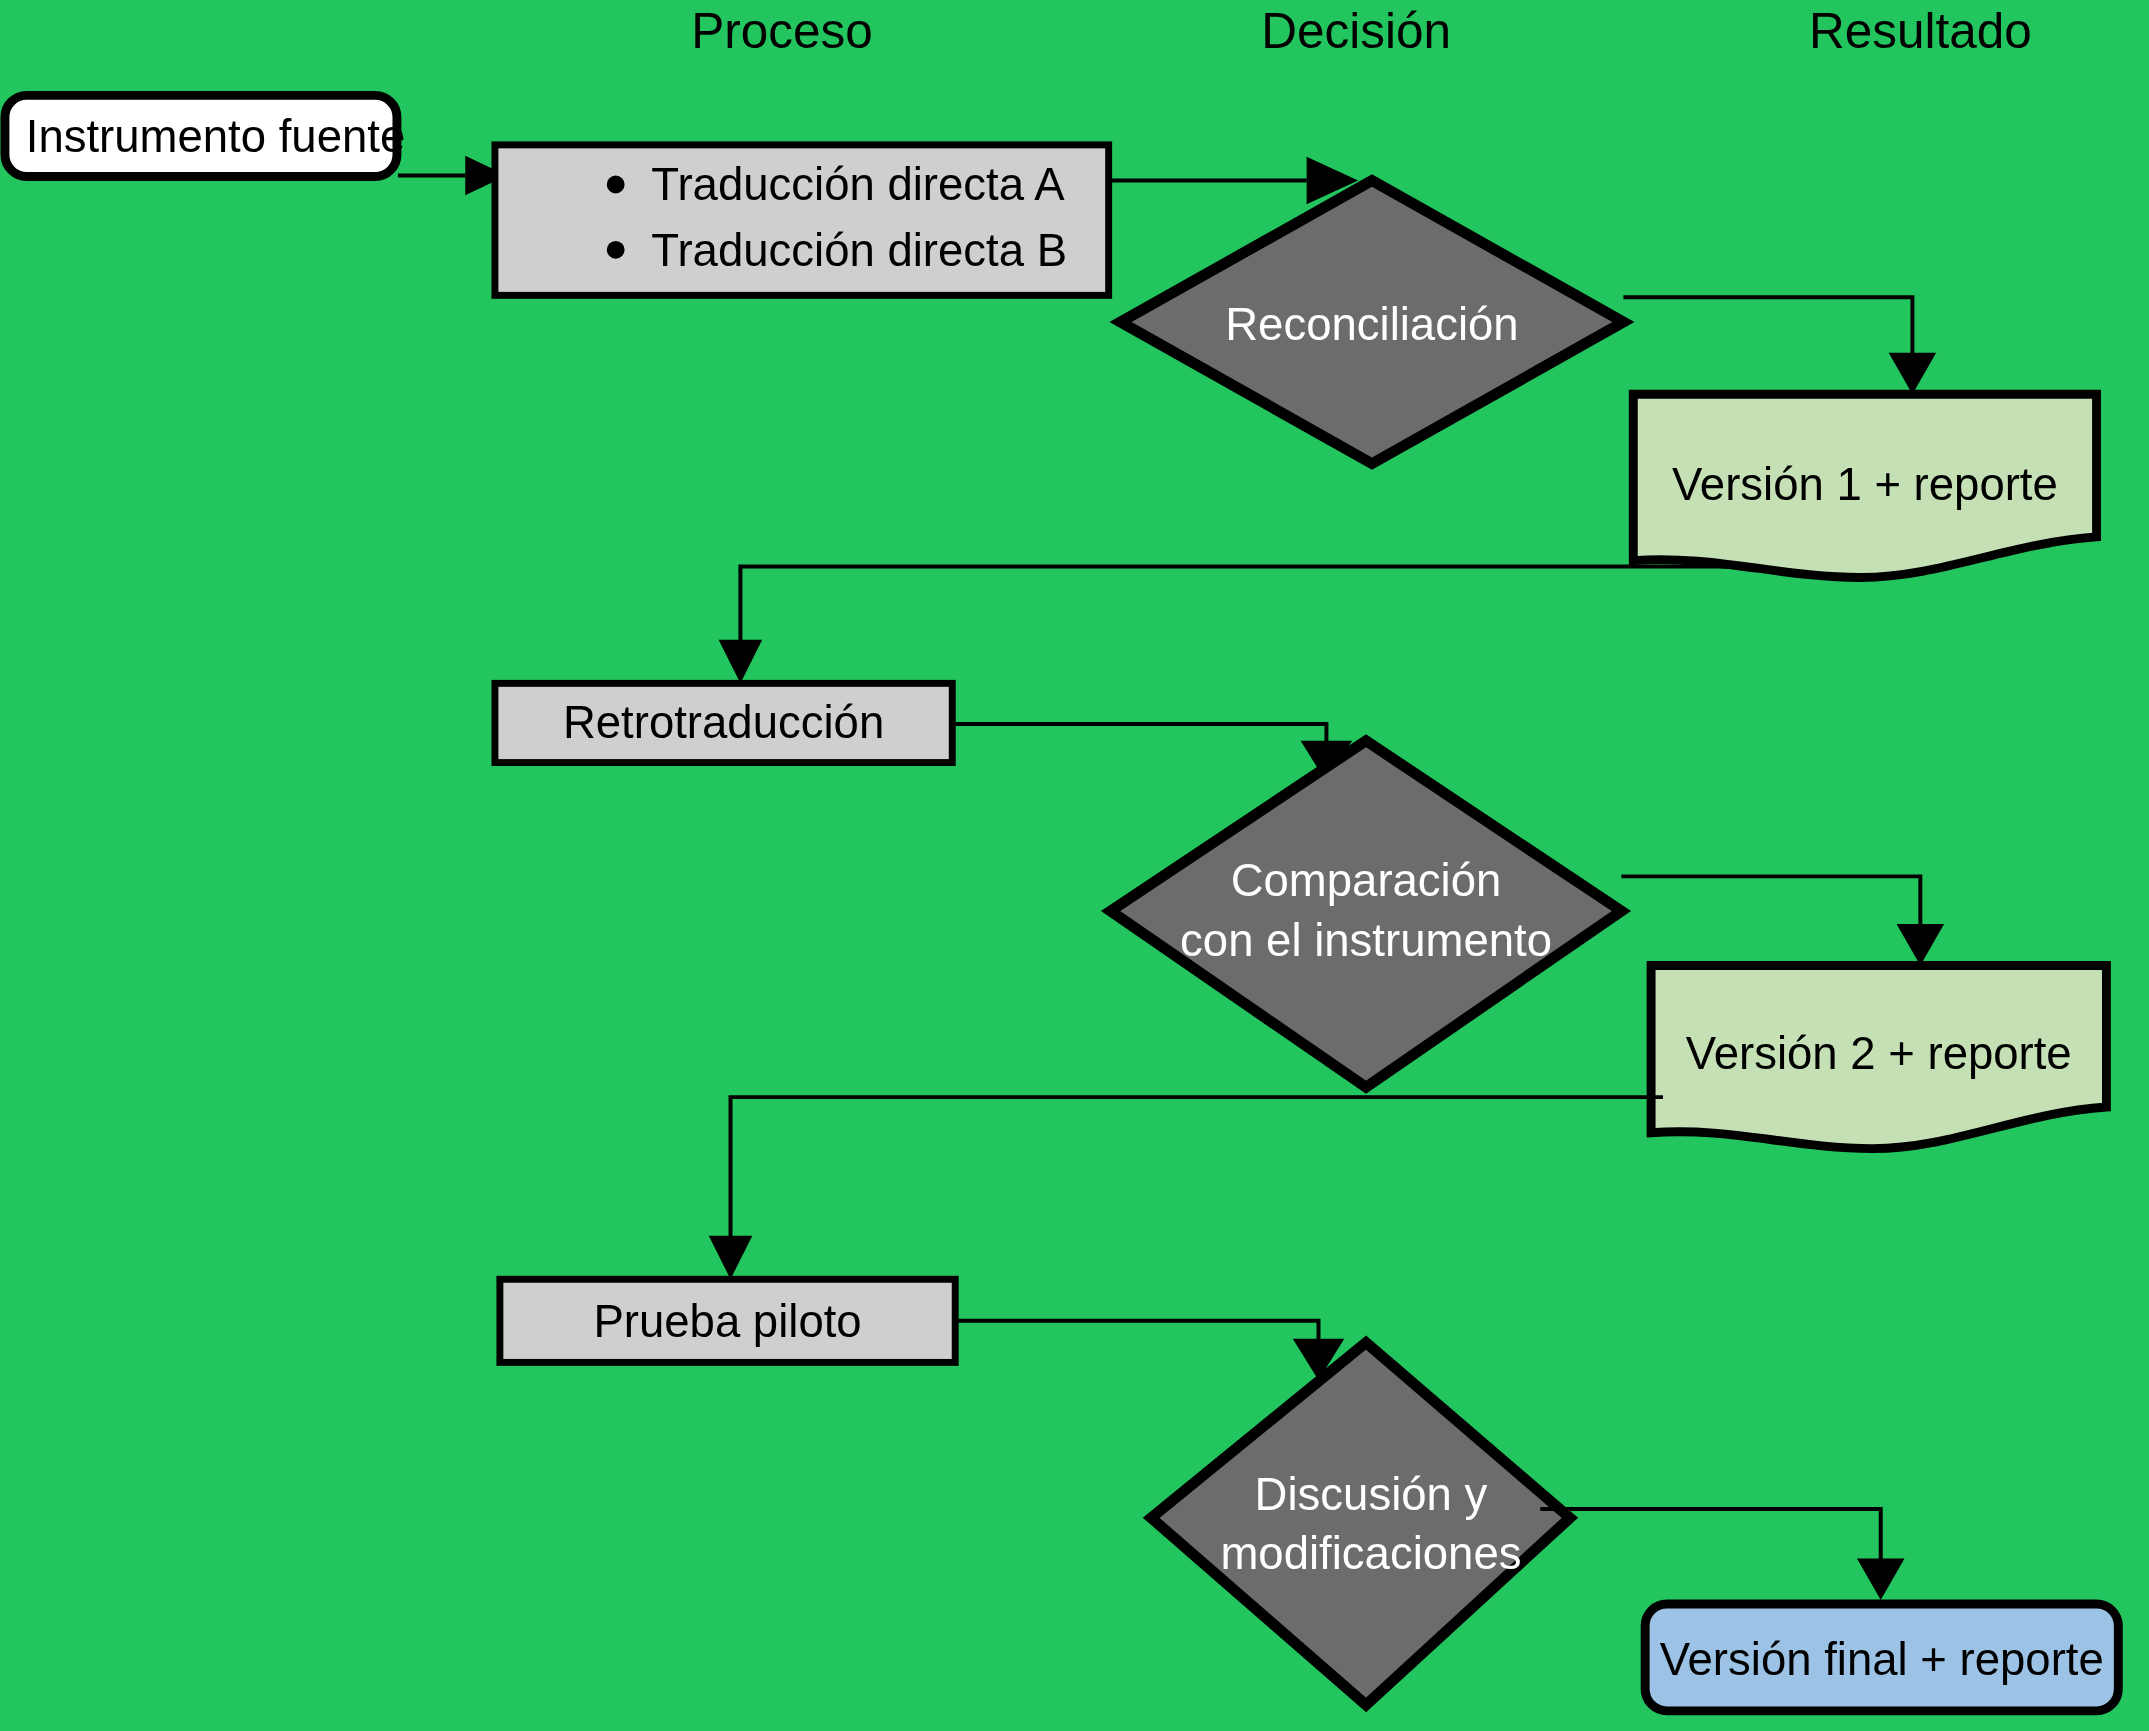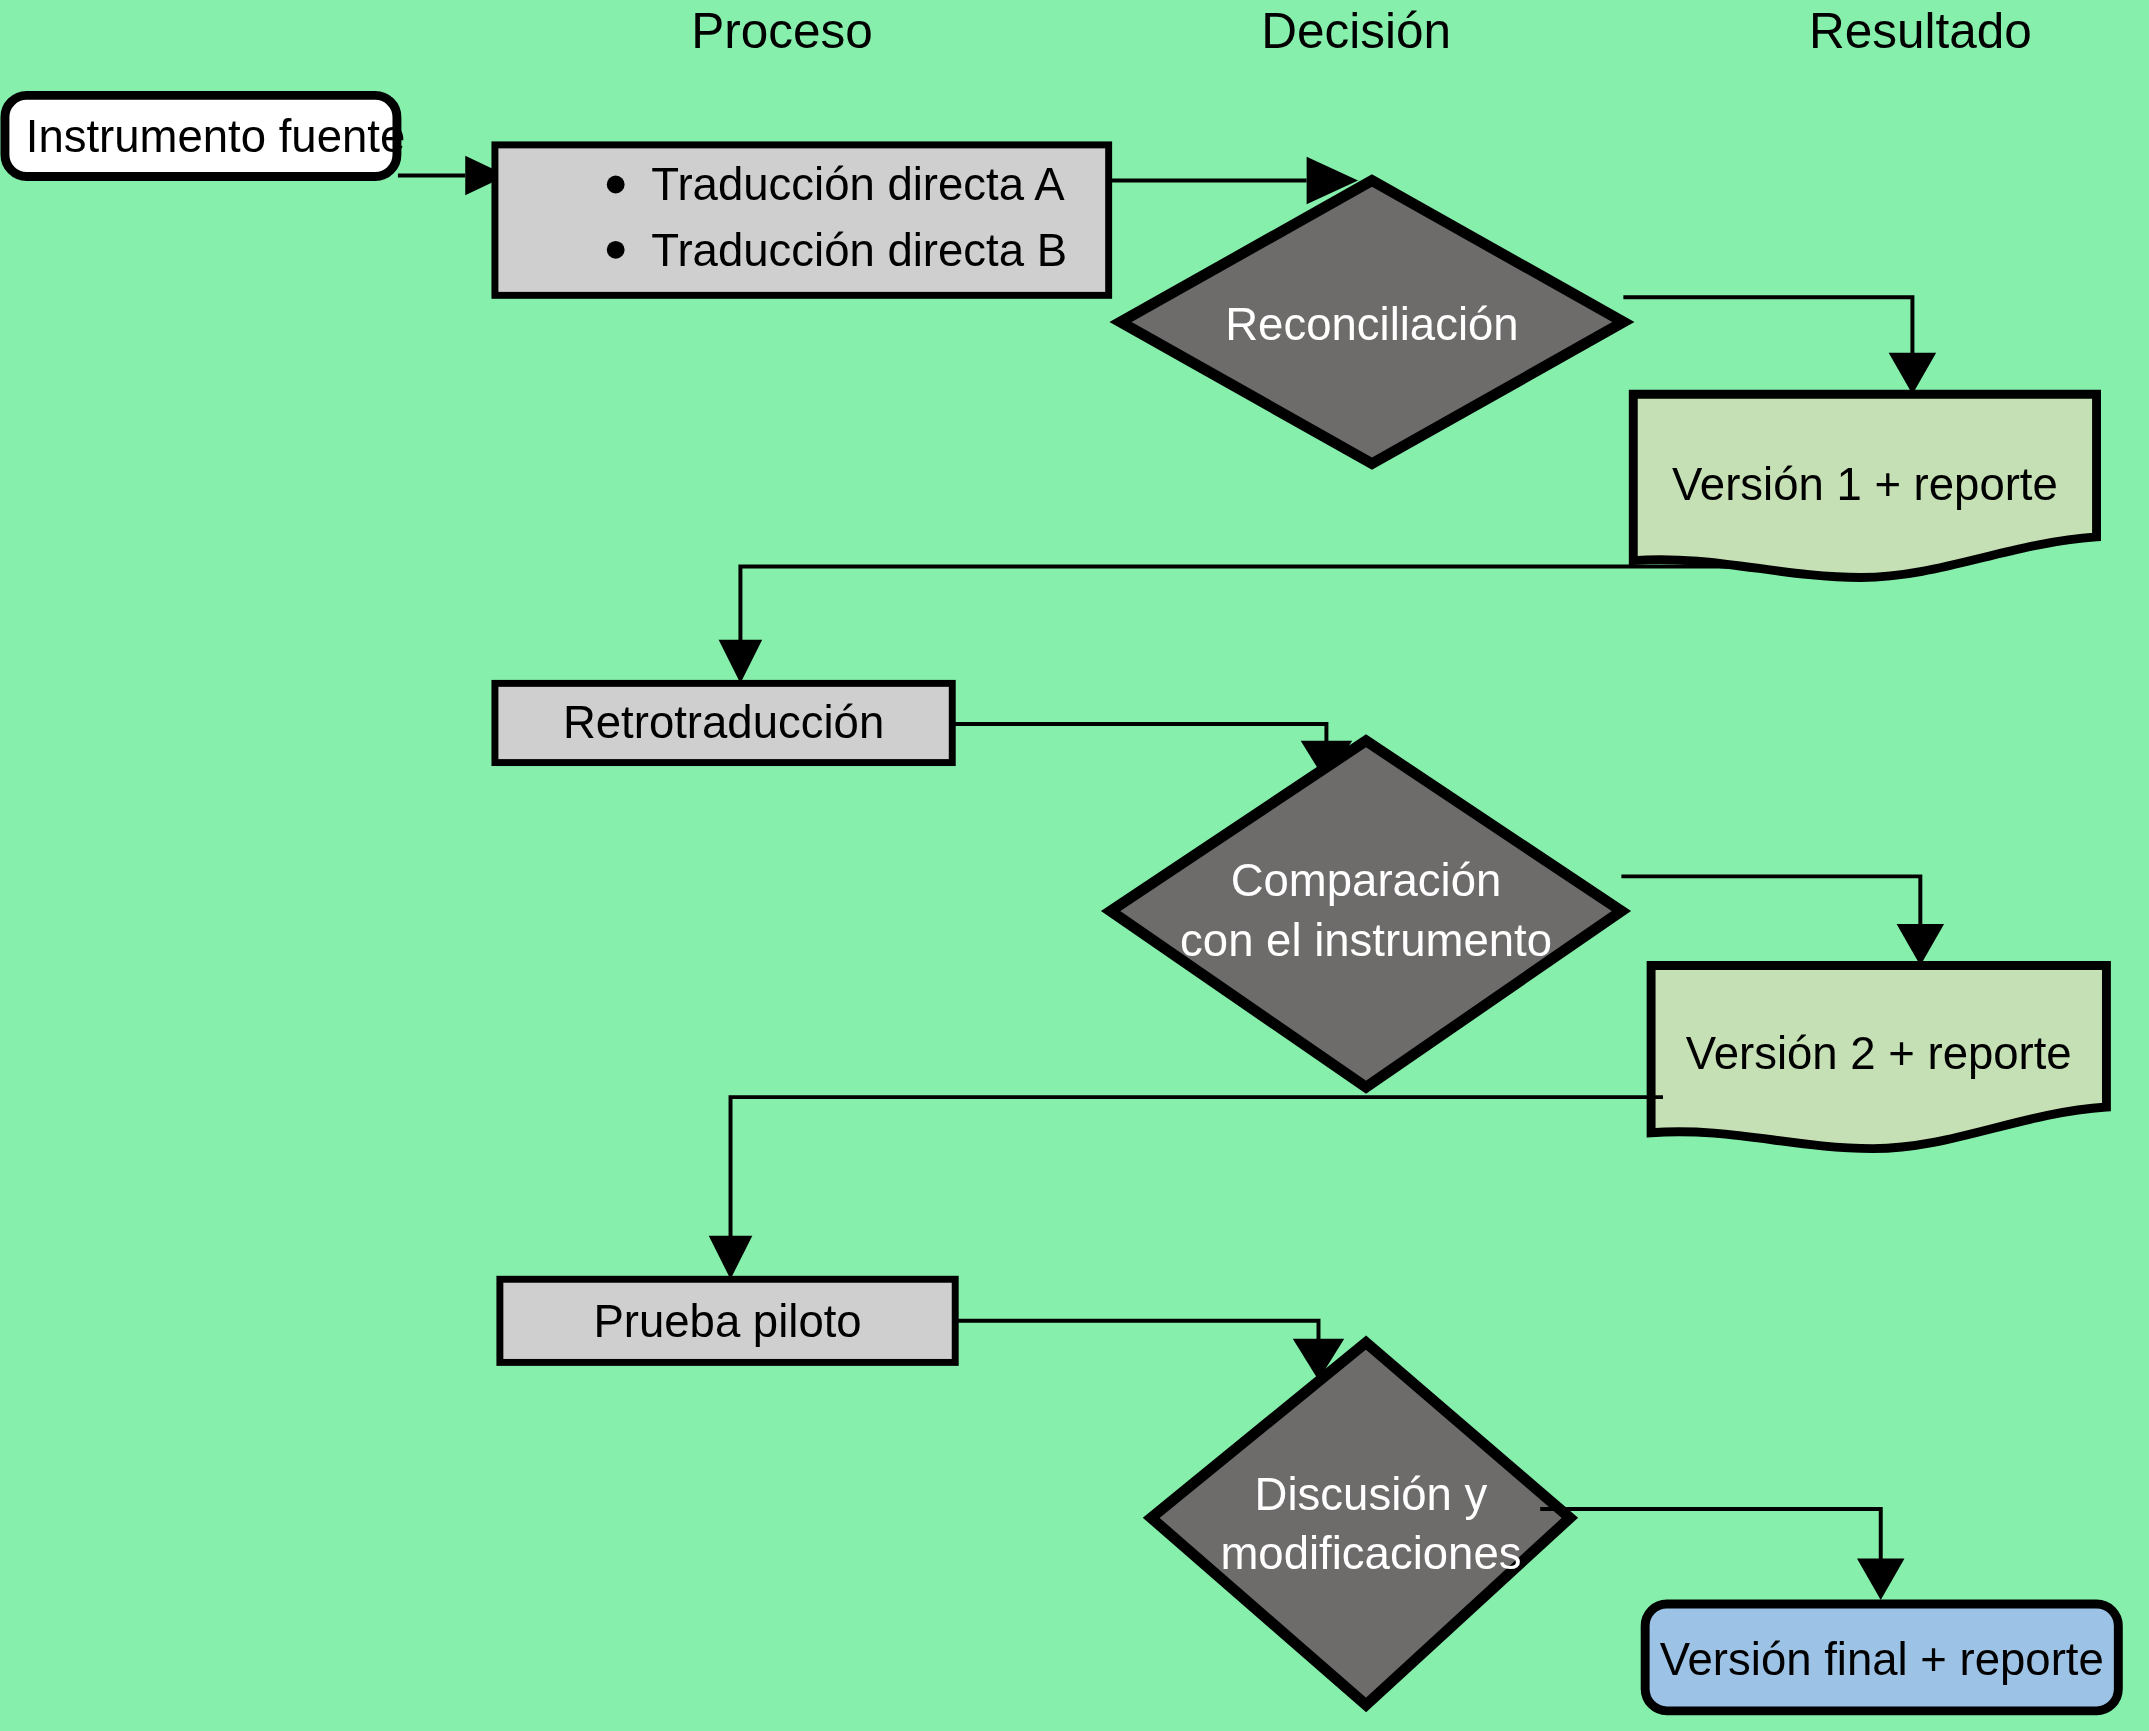--- a/index.html
+++ b/index.html
@@ -4,21 +4,21 @@
 <style>
   html, body {
     margin: 0;
     padding: 0;
     background: #ffffff;
   }
   #page {
     position: relative;
     width: 2149px;
     height: 1732px;
-    background: #86efac;
+    background: #22c55e;
     overflow: hidden;
     font-family: "Liberation Sans", sans-serif;
     text-align: center;
   }
   svg.flow {
     position: absolute;
     left: 0;
     top: 0;
     width: 2149px;
     height: 1732px;

